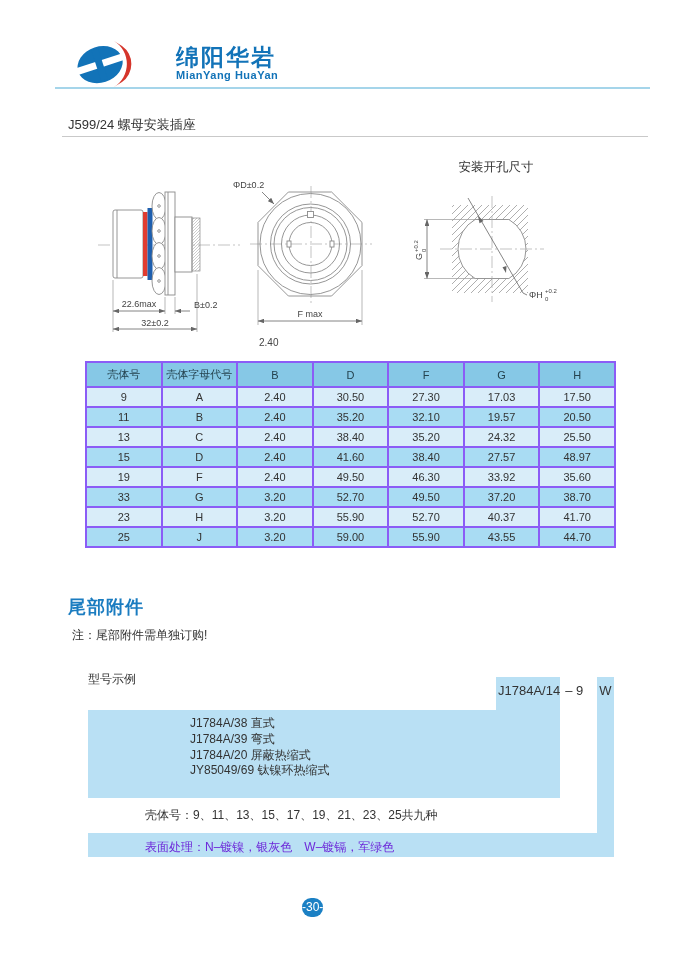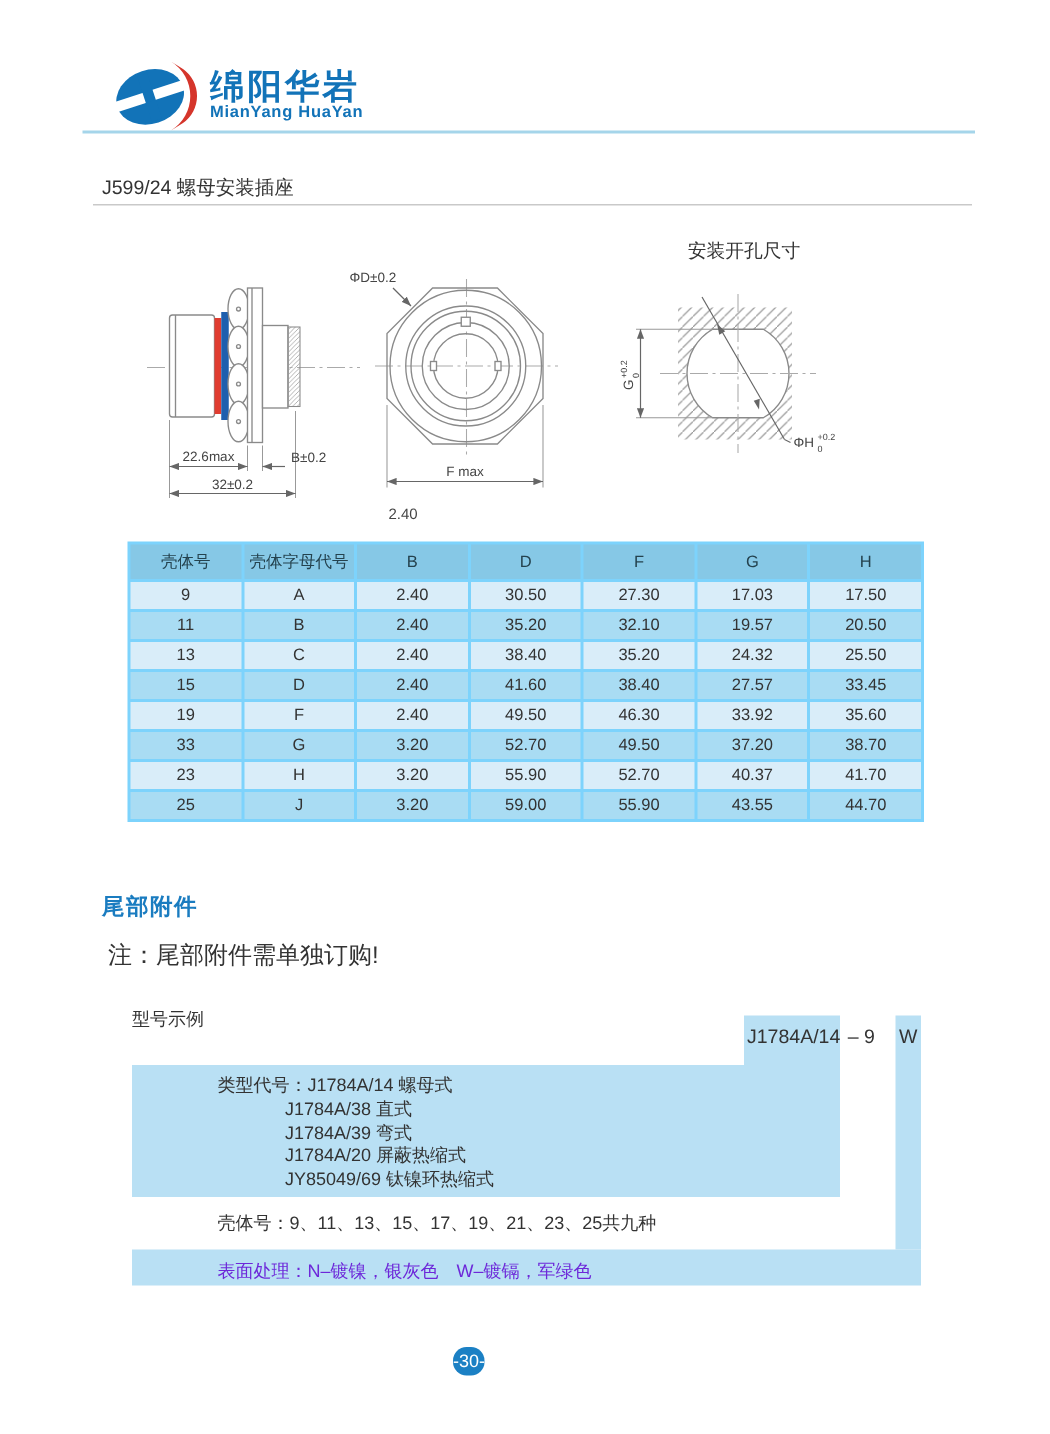--- a/index.html
+++ b/index.html
@@ -1,42 +1,42 @@
 <!DOCTYPE html>
 <html><head>
 <meta charset="utf-8">
 <style>
   html,body{margin:0;padding:0;background:#fff;}
   .page{position:relative;width:700px;height:956px;background:#fff;overflow:hidden;
         font-family:"Liberation Sans",sans-serif;color:#333;}
   
-  .logo-wrap{position:absolute;left:76px;top:38px;display:flex;align-items:center;}
+  .logo-wrap{position:absolute;left:76px;top:38px;display:flex;align-items:center;gap:36px;}
   .logo-text{margin-left:6px;}
   .logo-cn{font-size:23px;font-weight:bold;color:#1273b8;letter-spacing:2px;line-height:24px;}
   .logo-en{font-size:11px;font-weight:bold;color:#1273b8;letter-spacing:.5px;}
   .doc-title{position:absolute;right:52px;top:55px;font-family:"Liberation Serif",serif;
              font-weight:bold;font-size:21px;color:#9a9a9a;letter-spacing:2px;}
   .header-rule{position:absolute;left:55px;right:50px;top:87px;height:2px;background:#a5d5ea;}
   
   .sec-title{position:absolute;left:68px;top:116px;font-size:13px;color:#333;}
   .sec-rule{position:absolute;left:62px;right:52px;top:136px;height:1px;background:#c9c9c9;}
   
   .drawings{position:absolute;left:0;top:148px;}
   .drawings text{font-family:"Liberation Sans",sans-serif;}
   
   .spec-table{position:absolute;left:85px;top:361px;width:531px;border-collapse:separate;
-              border-spacing:2px;background:#7dd3fc;font-size:11px;}
+              border-spacing:2px;background:#8b5cf6;font-size:11px;}
   .spec-table th{background:#86c8e6;color:#24424e;font-weight:normal;padding:4px 0;text-align:center;}
   .spec-table td{padding:3px 0;text-align:center;color:#333;}
   .spec-table th{width:14.28%;}
   .spec-table tbody tr:nth-child(odd) td{background:#d9edf9;}
   .spec-table tbody tr:nth-child(even) td{background:#a9dcf3;}
   
-  .tail-title{position:absolute;left:68px;top:595px;font-size:15px;font-weight:bold;color:#1a7cc0;letter-spacing:1px;}
-  .tail-note{position:absolute;left:72px;top:627px;font-size:16px;color:#333;text-align:right;}
+  .tail-title{position:absolute;left:68px;top:595px;font-size:18px;font-weight:bold;color:#1a7cc0;letter-spacing:1px;}
+  .tail-note{position:absolute;left:72px;top:627px;font-size:12px;color:#333;text-align:right;}
   
   .model-label{position:absolute;left:88px;top:671px;font-size:12px;color:#333;}
   .blk{position:absolute;background:#b9e0f4;}
   .blk-code{left:496px;top:677px;width:64px;height:34px;}
   .blk-type{left:88px;top:710px;width:472px;height:88px;}
   .blk-strip{left:597px;top:677px;width:17px;height:156px;}
   .blk-band{left:88px;top:833px;width:526px;height:24px;}
   .model-code-line{position:absolute;left:498px;top:683px;font-size:13px;color:#333;}
   .model-suffix{margin-left:5px;}
   .model-finish{position:absolute;left:597px;top:683px;width:17px;text-align:center;font-size:13px;color:#333;}
@@ -213,21 +213,21 @@
           <td>24.32</td>
           <td>25.50</td>
         </tr>
         <tr>
           <td>15</td>
           <td>D</td>
           <td>2.40</td>
           <td>41.60</td>
           <td>38.40</td>
           <td>27.57</td>
-          <td>33.45</td>
+          <td>48.97</td>
         </tr>
         <tr>
           <td>19</td>
           <td>F</td>
           <td>2.40</td>
           <td>49.50</td>
           <td>46.30</td>
           <td>33.92</td>
           <td>35.60</td>
         </tr>
@@ -269,23 +269,20 @@
   <div class="blk blk-type"></div>
   <div class="blk blk-strip"></div>
   <div class="blk blk-band"></div>
 
   <div class="model-code-line">
     <span>J1784A/14</span><span class="model-suffix">– 9</span>
   </div>
   <div class="model-finish">W</div>
 
   <div class="type-list">
-    <div>
-      <span>类型代号：</span><span>J1784A/14 螺母式</span>
-    </div>
     <div class="type-row2">J1784A/38 直式</div>
     <div class="type-row2">J1784A/39 弯式</div>
     <div class="type-row2">J1784A/20 屏蔽热缩式</div>
     <div class="type-row2">JY85049/69 钛镍环热缩式</div>
   </div>
 
   <div class="shell-line">壳体号：9、11、13、15、17、19、21、23、25共九种</div>
   <div class="finish-line">表面处理：N–镀镍，银灰色　W–镀镉，军绿色</div>
 
   <div class="page-badge">-30-</div>

